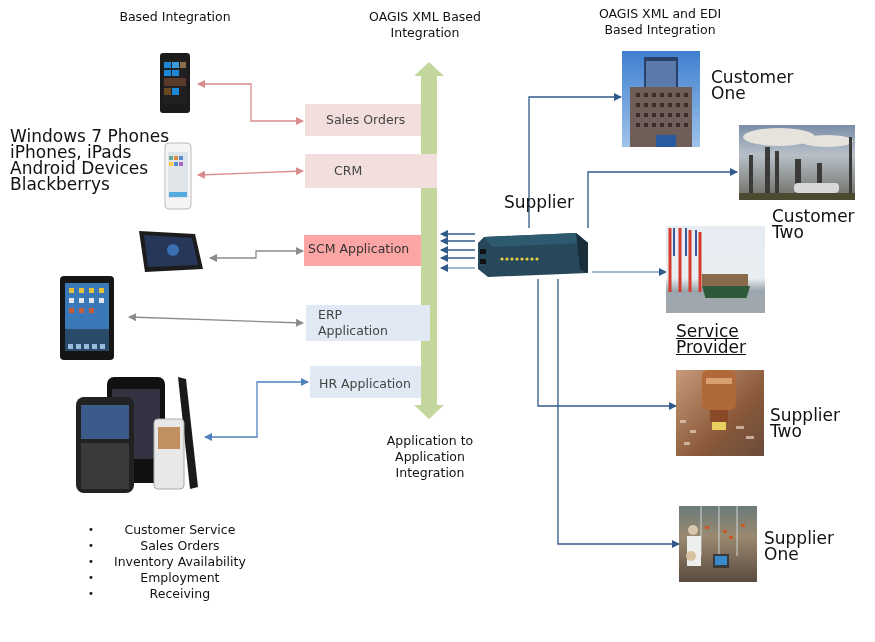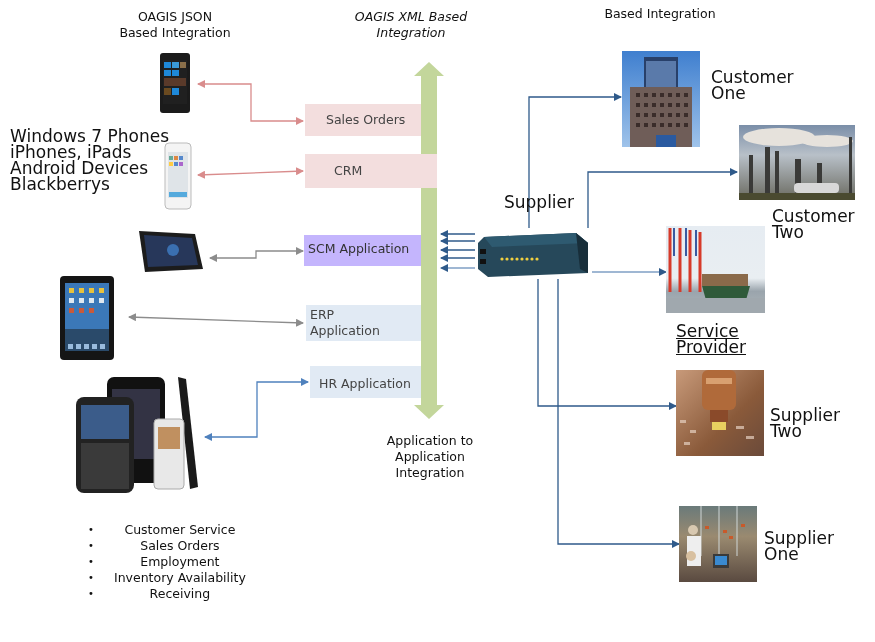--- a/index.html
+++ b/index.html
@@ -3,40 +3,40 @@
 <meta charset="utf-8">
 <style>
   html, body { margin:0; padding:0; background:#ffffff; }
   body { width:875px; height:642px; position:relative; overflow:hidden;
          font-family: "DejaVu Sans", "Liberation Sans", sans-serif; color:#111; }
   .abs { position:absolute; }
   .hdr { font-size:12.5px; line-height:16px; text-align:center; color:#111; }
   .lbl { font-size:17px; line-height:16px; color:#111; }
   .box { position:absolute; font-size:12.5px; line-height:16px; color:#444; box-sizing:border-box; }
   .pink { background:#f3dede; }
-  .grey { background:#c4b5fd; color:#333; }
+  .grey { background:#fca5a5; color:#333; }
   .blue { background:#e1eaf4; }
   svg.lines { position:absolute; left:0; top:0; }
   .pic { position:absolute; overflow:hidden; }
   ul.bullets { margin:0; padding:0; list-style:none;text-align:center; }
   ul.bullets li { font-size:12.5px; line-height:16px; position:relative; padding-left:26px; }
   ul.bullets li::before { content:"\2022"; position:absolute; left:0; font-size:10px; }
 </style>
 </head>
 <body>
 
 <div class="abs hdr" style="left:100px; top:9px; width:150px;">
-  <div>OAGIS JSON</div>
   <div>Based Integration</div>
 </div>
-<div class="abs hdr" style="left:336px; top:9px; width:150px;font-style:italic;">
+<div class="abs hdr" style="left:350px; top:9px; width:150px;">
   <div>OAGIS XML Based</div>
   <div>Integration</div>
 </div>
 <div class="abs hdr" style="left:585px; top:6px; width:150px;">
+  <div>OAGIS XML and EDI</div>
   <div>Based Integration</div>
 </div>
 
 <div class="abs lbl" style="left:10px; top:128px;">
   <div>Windows 7 Phones</div>
   <div>iPhones, iPads</div>
   <div>Android Devices</div>
   <div>Blackberrys</div>
 </div>
 
@@ -87,21 +87,21 @@
 
 <div class="box pink" style="left:305px; top:104px; width:116px; height:32px; padding:8px 0 0 21px;">
   <span>Sales Orders</span>
 </div>
 <div class="box pink" style="left:305px; top:154px; width:132px; height:34px; padding:9px 8px 0 29px;">
   <span>CRM</span>
 </div>
 <div class="box grey" style="left:304px; top:235px; width:117px; height:31px; padding:6px 0 0 4px;">
   <span>SCM Application</span>
 </div>
-<div class="box blue" style="left:306px; top:305px; width:115px; height:36px; padding:2px 0 0 4px;">
+<div class="box blue" style="left:306px; top:305px; width:124px; height:36px; padding:2px 0 0 12px;">
   <div>ERP</div>
   <div>Application</div>
 </div>
 <div class="box blue" style="left:310px; top:366px; width:111px; height:32px; padding:10px 0 8px 9px;">
   <span>HR Application</span>
 </div>
 
 <div class="abs hdr" style="left:370px; top:433px; width:120px;">
   <div>Application to</div>
   <div>Application</div>
@@ -336,16 +336,16 @@
         <circle cx="56" cy="30" r="1.6"></circle>
         <circle cx="61" cy="30" r="1.6"></circle>
       </g>
     <polygon points="100,4 112,14 112,44 104,40" fill="#182e3a"></polygon>
   </svg>
 </div>
 
 <ul class="bullets abs" style="left:88px; top:522px;">
   <li>Customer Service</li>
   <li>Sales Orders</li>
+  <li>Inventory Availability</li>
   <li>Employment</li>
-  <li>Inventory Availability</li>
   <li>Receiving</li>
 </ul>
 
 </body></html>

